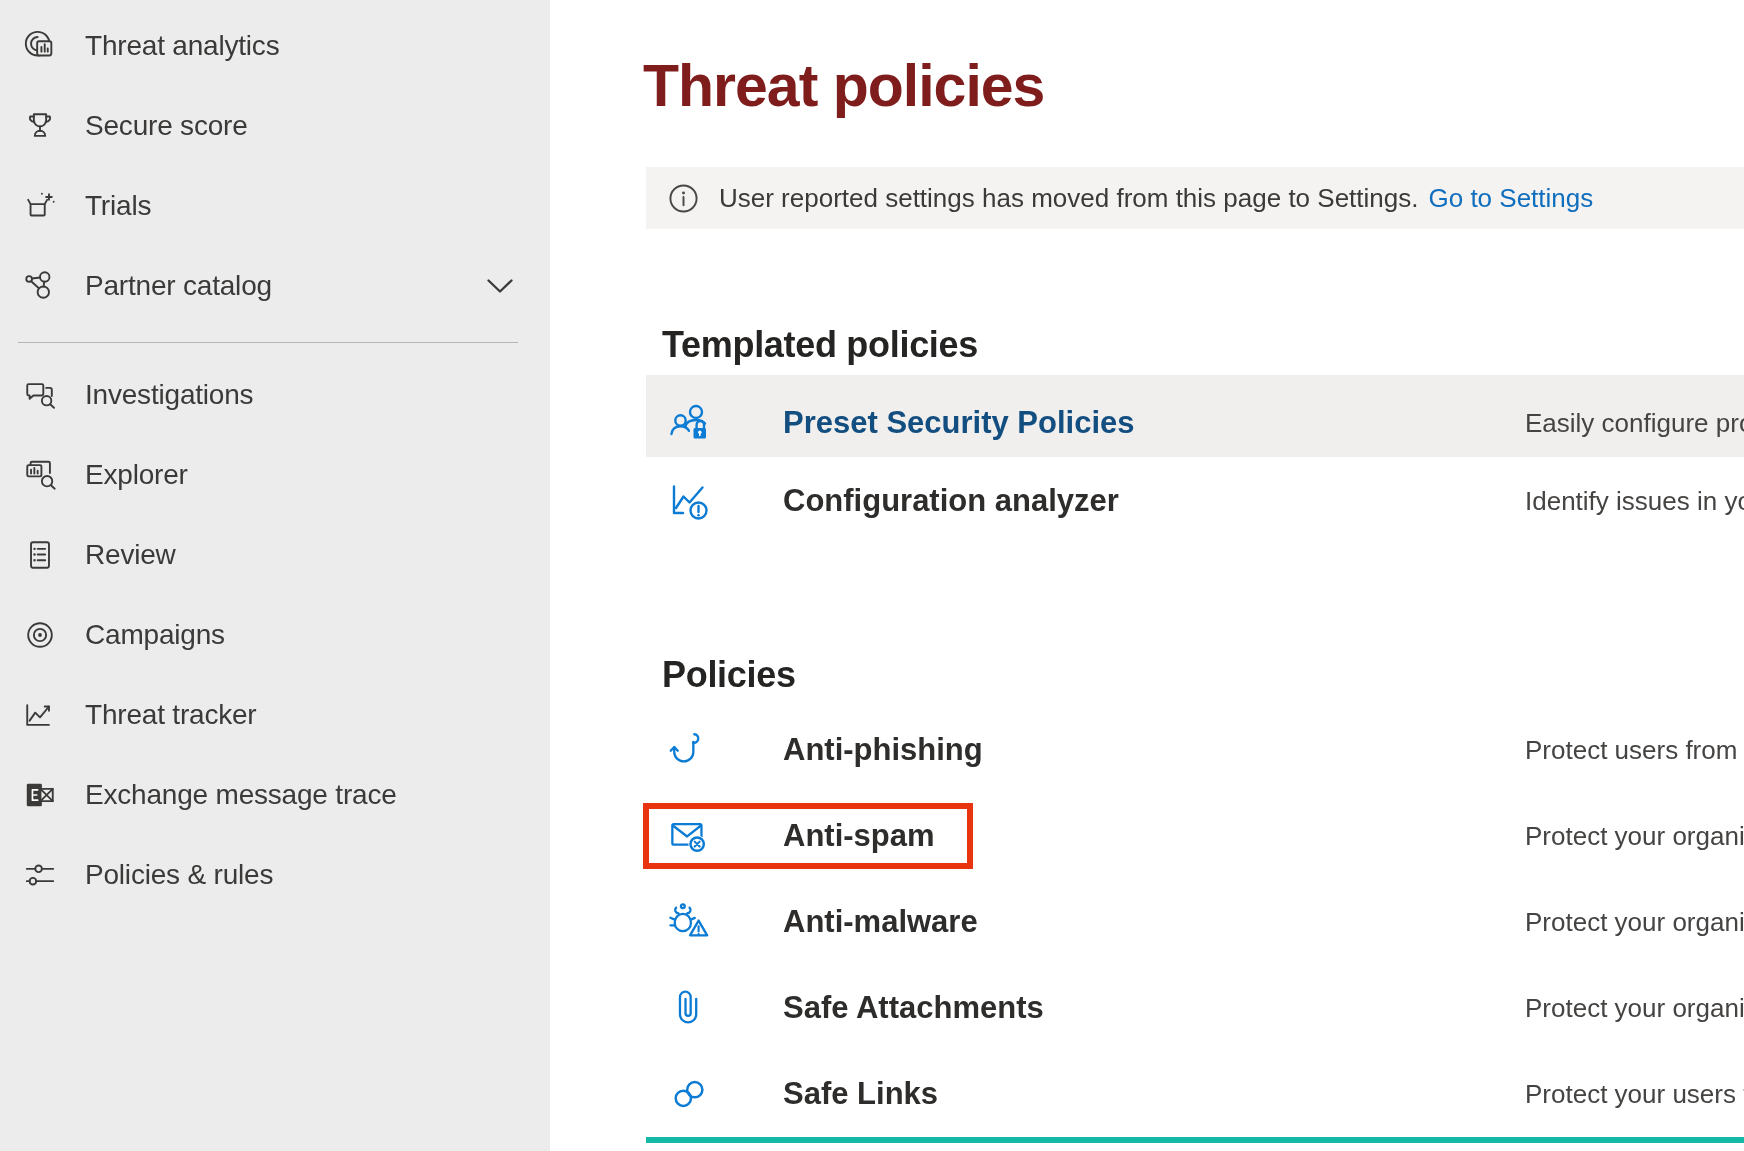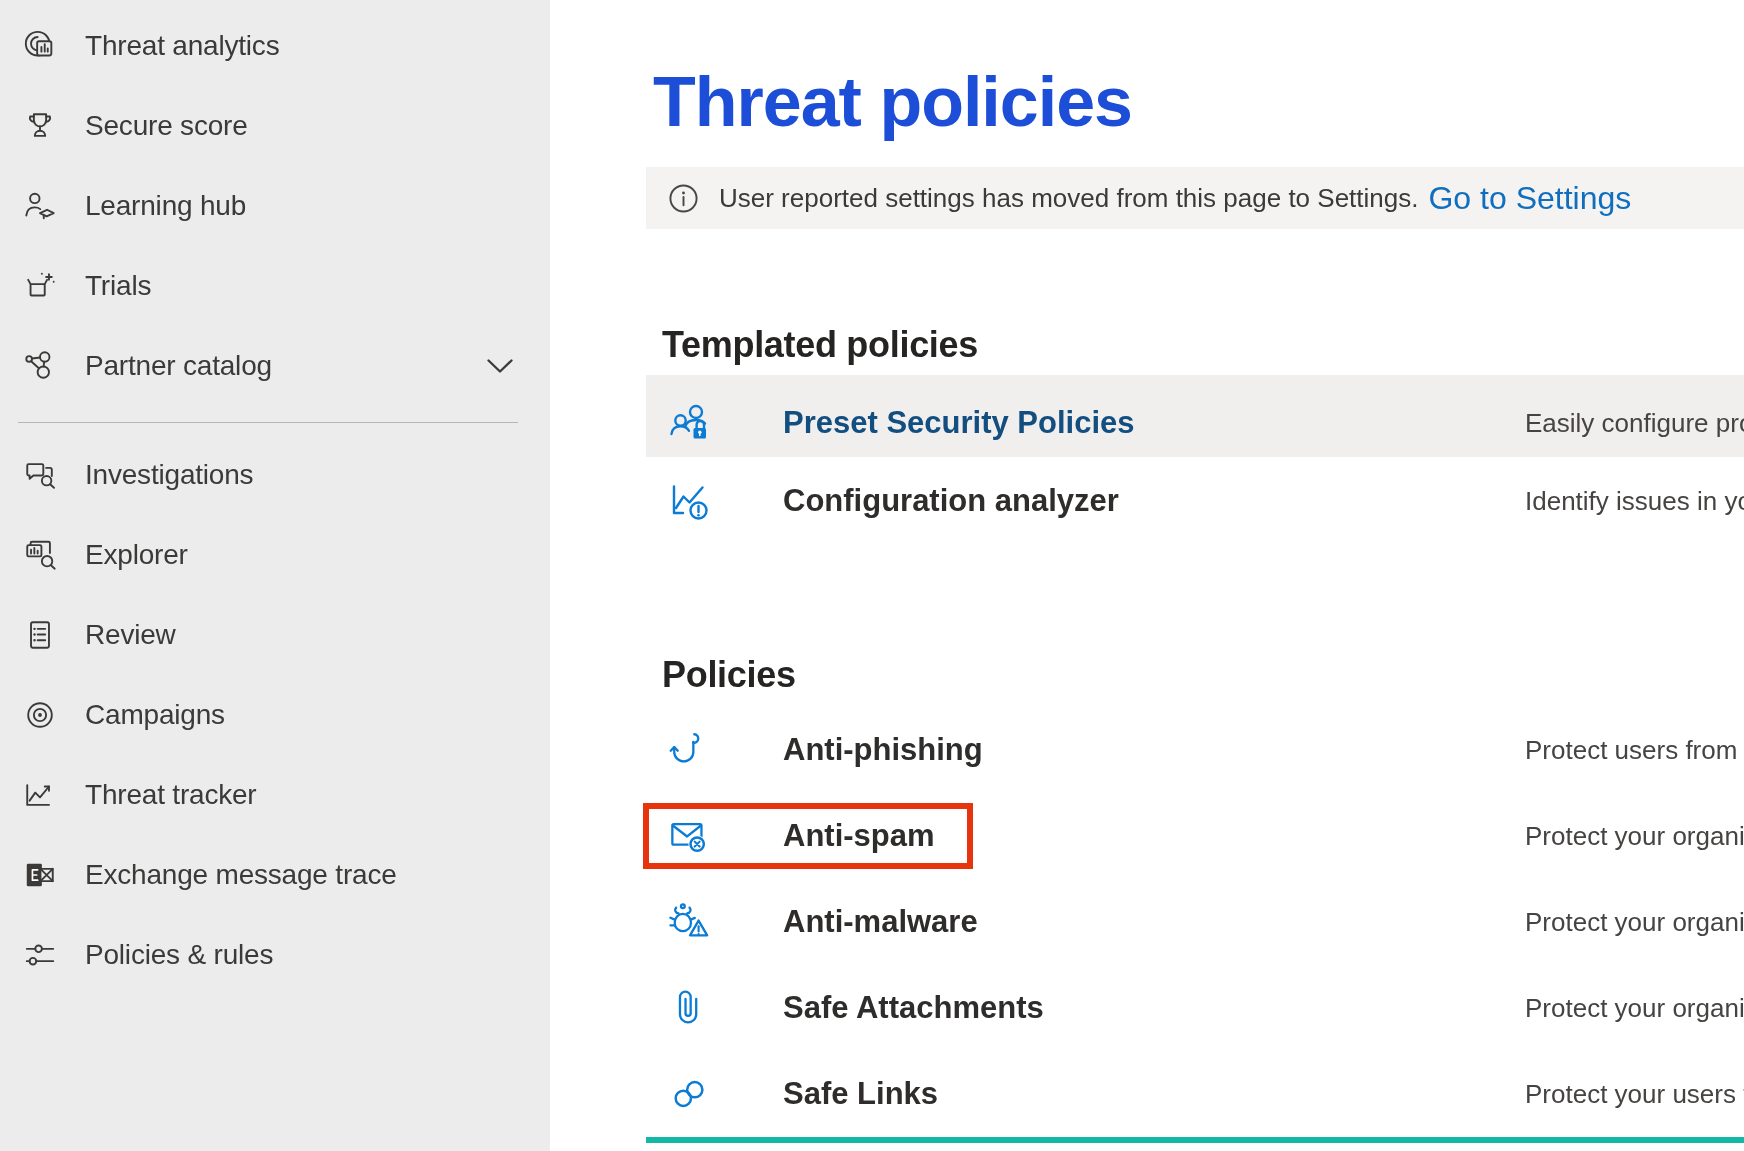--- a/index.html
+++ b/index.html
@@ -14,25 +14,25 @@
   }
   .nav-item{height:80px;display:flex;align-items:center;position:relative;cursor:pointer}
   .nav-icon{width:36px;height:36px;margin-left:22px;flex:none;display:flex;align-items:center;justify-content:center}
   .nav-icon svg{display:block}
   .nav-label{margin-left:27px;font-size:28px;color:#3b3a39;letter-spacing:-0.2px;white-space:nowrap}
   .nav-item.section .nav-label{font-weight:700;color:#2b2a29}
   .nav-chevron{position:absolute;left:486px;top:50%;transform:translateY(-50%);display:flex}
   .nav-divider{height:1px;background:#b8b6b4;margin:16px 32px 12px 18px}
   
   .main{position:absolute;left:550px;top:0;width:1194px;height:1151px;background:#fff;overflow:hidden}
-  .page-title{position:absolute;left:85px;top:44px;margin:18px;font-size:70px;font-weight:700;color:#1d4ed8;letter-spacing:-1px;white-space:nowrap}
+  .page-title{position:absolute;left:85px;top:44px;margin:8px;font-size:59px;font-weight:700;color:#7f1d1d;letter-spacing:-1px;white-space:nowrap}
   .banner{position:absolute;left:96px;right:0;top:167px;height:62px;background:#f4f3f2;display:flex;align-items:center;overflow:hidden}
   .banner-icon{margin-left:22px;flex:none;display:flex}
   .banner-text{margin-left:20px;font-size:26px;color:#3b3a39;white-space:nowrap}
-  .banner-link{margin-left:10px;font-size:32px;color:#106ebe;white-space:nowrap;text-decoration:none;cursor:pointer}
+  .banner-link{margin-left:10px;font-size:26px;color:#106ebe;white-space:nowrap;text-decoration:none;cursor:pointer}
   .section-heading{position:absolute;left:96px;margin:16px;font-size:36px;font-weight:700;color:#252423;letter-spacing:-0.3px;white-space:nowrap}
   #heading-templated{top:308px}
   #heading-policies{top:638px}
   .row{position:absolute;left:96px;right:0;overflow:hidden;cursor:pointer;background:#fff}
   .row-icon{position:absolute;left:22px;top:50%;transform:translateY(-50%);width:44px;height:44px;display:flex;align-items:center;justify-content:center}
   .row-icon svg{display:block}
   .row-label{position:absolute;left:137px;top:50%;transform:translateY(-50%);font-size:31px;font-weight:600;color:#2e2d2c;white-space:nowrap}
   .row-desc{position:absolute;left:879px;top:50%;transform:translateY(-50%);font-size:26px;color:#464442;white-space:nowrap}
   #row-preset{top:375px;height:96px;background:#f1efee}
   #row-preset .row-label{color:#124e80}
@@ -70,31 +70,20 @@
       <svg width="34" height="34" viewBox="0 0 36 36" fill="none" stroke="#3b3a39" stroke-width="2" stroke-linecap="round" stroke-linejoin="round">
         <path d="M11.5 5.5h13v6.5a6.5 6.5 0 0 1-13 0z"></path>
         <path d="M11.5 8H7.5a4.2 4.2 0 0 0 4.5 5.5 M24.5 8h4a4.2 4.2 0 0 1-4.5 5.5"></path>
         <path d="M18 18.5v4.5"></path>
         <path d="M12.5 28.5c0-3.5 2.5-5.5 5.5-5.5s5.5 2 5.5 5.5z"></path>
       </svg>
     </span>
     <span class="nav-label">Secure score</span>
   </div>
 
-  <div class="nav-item">
-    <span class="nav-icon">
-      <svg width="34" height="34" viewBox="0 0 36 36" fill="none" stroke="#3b3a39" stroke-width="2" stroke-linecap="round" stroke-linejoin="round">
-        <circle cx="12.5" cy="10" r="5"></circle>
-        <path d="M3.5 28c.5-5.5 4-8.5 9-8.5 2.3 0 4.3.6 5.8 1.8"></path>
-        <path d="M18 25.5l7.5-3.5 7 3.5-7.5 3.5z"></path>
-        <path d="M22 27.5v3.5"></path>
-      </svg>
-    </span>
-    <span class="nav-label">Learning hub</span>
-  </div>
 
   <div class="nav-item">
     <span class="nav-icon">
       <svg width="34" height="34" viewBox="0 0 36 36" fill="none" stroke="#3b3a39" stroke-width="2" stroke-linecap="round" stroke-linejoin="round">
         <rect x="8" y="16" width="15" height="12" rx="1"></rect>
         <path d="M8 16l-2.5-4.5 M23 16l2.5-4.5"></path>
         <path d="M27.5 5.5v6 M24.5 8.5h6"></path>
         <circle cx="20" cy="5" r="1" fill="#3b3a39" stroke="none"></circle>
         <circle cx="32.5" cy="13.5" r="1" fill="#3b3a39" stroke="none"></circle>
       </svg>

